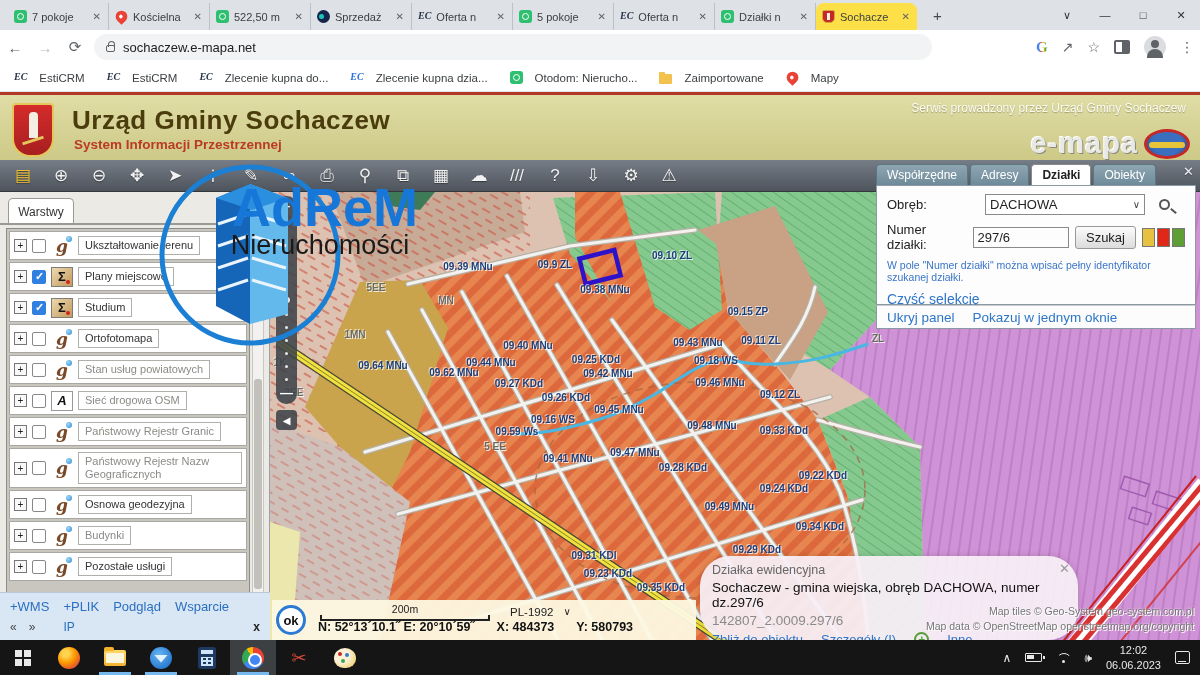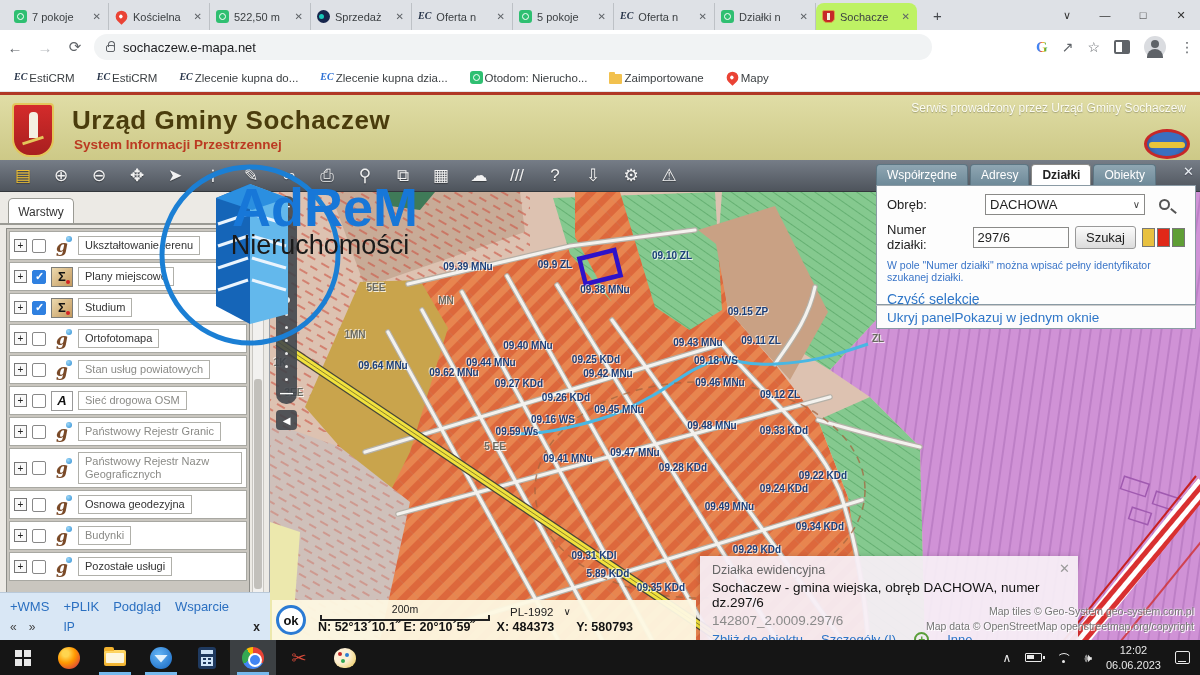--- a/index.html
+++ b/index.html
@@ -2,21 +2,21 @@
 <html><head>
 <meta charset="utf-8">
 <style>
   * { margin:0; padding:0; box-sizing:border-box; }
   html,body { width:1200px; height:675px; overflow:hidden; font-family:"Liberation Sans",sans-serif; }
   #stage { position:relative; width:1200px; height:675px; background:#fff; overflow:hidden; }
 
   
   #tabstrip { position:absolute; left:0; top:0; width:1200px; height:30px; background:#dee1e6; display:flex; align-items:flex-end; padding-left:8px; }
   .tab { position:relative; width:101px; height:27px; display:flex; align-items:center; gap:5px; padding:0 6px; font-size:11px; color:#3c4043; border-right:1px solid #bdc1c6; cursor:default; }
-  .tab.active { background:#bef264; border-radius:8px 8px 0 0; border-right:none; }
+  .tab.active { background:#fde047; border-radius:8px 8px 0 0; border-right:none; }
   .tab .t-title { flex:1; white-space:nowrap; overflow:hidden; }
   .t-close { font-size:10px; color:#5f6368; padding:0 1px; }
   .fav { width:13px; height:13px; flex:0 0 13px; position:relative; display:inline-block; }
   .fav-green { background:#2fbf71; border-radius:3px; }
   .fav-green::after { content:""; position:absolute; left:3px; top:3px; width:5px; height:5px; border:1.5px solid #fff; border-radius:50%; }
   .fav-pin { background:#ea4335; border-radius:50% 50% 50% 0; transform:rotate(-45deg) scale(.9); }
   .fav-pin::after { content:""; position:absolute; left:4px; top:4px; width:4px; height:4px; background:#fff; border-radius:50%; }
   .fav-ec, .fav-ec-blue { font:italic bold 10px "Liberation Serif",serif; color:#273449; white-space:nowrap; width:16px; }
   .fav-ec::before { content:"EC"; } .fav-ec-blue::before { content:"EC"; color:#2b6fd4; }
   .fav-dark { background:#16254c; border-radius:50%; }
@@ -40,21 +40,21 @@
   #addr-right { position:absolute; right:6px; top:0; height:34px; display:flex; align-items:center; gap:14px; }
   .addr-ic { font-size:14px; color:#5f6368; }
   .g-logo { font:bold 15px "Liberation Serif",serif; background:linear-gradient(90deg,#4285f4 25%,#ea4335 45%,#fbbc05 60%,#34a853 85%); -webkit-background-clip:text; background-clip:text; color:transparent; }
   .avatar { width:22px; height:22px; border-radius:50%; background:#dadce0; position:relative; }
   .avatar::before { content:""; position:absolute; left:7px; top:4px; width:8px; height:8px; border-radius:50%; background:#5f6368; }
   .avatar::after { content:""; position:absolute; left:3px; top:13px; width:16px; height:9px; border-radius:8px 8px 0 0; background:#5f6368; }
   .sidebar-ic { width:16px; height:14px; border:2px solid #5f6368; border-radius:2px; position:relative; }
   .sidebar-ic::before { content:""; position:absolute; right:0; top:0; width:6px; height:100%; background:#5f6368; }
 
   #bookmarksbar { position:absolute; left:0; top:64px; width:1200px; height:28px; background:#fff; border-bottom:1px solid #e4e6e8; display:flex; align-items:center; padding-left:14px; gap:22px; }
-  .bm { display:flex; align-items:center; gap:2px; font-size:11.5px; color:#3c4043; white-space:nowrap; }
+  .bm { display:flex; align-items:center; gap:12px; font-size:11.5px; color:#3c4043; white-space:nowrap; }
 
   
   #site-header { position:absolute; left:0; top:92px; width:1200px; height:68px; background:linear-gradient(#e0dda6,#cdc987); border-top:3px solid #b03826; }
   #crest { position:absolute; left:12px; top:8px; width:42px; height:54px; background:linear-gradient(#d42b2b,#a81f1f); border:2px solid #e4c65a; border-radius:4px 4px 18px 18px; }
   #crest::before { content:""; position:absolute; left:15px; top:7px; width:9px; height:26px; background:#f4efe2; border-radius:4px 4px 0 0; }
   #crest::after { content:""; position:absolute; left:8px; top:34px; width:22px; height:3px; background:#e4c65a; transform:rotate(-18deg); }
   #site-title { position:absolute; left:72px; top:10px; font-size:26px; font-weight:bold; letter-spacing:.5px; color:#4a3c0c; }
   #site-subtitle { position:absolute; left:74px; top:42px; font-size:13.5px; font-weight:bold; color:#bb3a22; }
   #service-note { position:absolute; right:14px; top:6px; font-size:12px; color:#fcfcf2; text-shadow:0 1px 1px rgba(120,120,90,.6); }
   #emapa-logo { position:absolute; right:62px; top:32px; font-size:29px; font-weight:bold; color:#e8e8e4; text-shadow:1px 1px 0 #8a8a80, -1px -1px 0 #fff; letter-spacing:1px; }
@@ -117,33 +117,33 @@
   .sp-row { display:flex; align-items:center; margin-bottom:7px; gap:6px; }
   .sp-label { width:92px; }
   #obreb-select { width:160px; height:21px; border:1px solid #8a8a88; background:#fff; font-size:13px; display:flex; align-items:center; justify-content:space-between; padding:0 4px; }
   .mag { width:11px; height:11px; border:2px solid #555; border-radius:50%; position:relative; margin-left:8px; }
   .mag::after { content:""; position:absolute; left:9px; top:9px; width:7px; height:2px; background:#555; transform:rotate(40deg); }
   #numer-input { width:110px; height:21px; border:1px solid #8a8a88; font-size:13px; padding:0 4px; display:flex; align-items:center; }
   #szukaj-btn { height:23px; padding:0 10px; background:linear-gradient(#fbfbfb,#dcdcdc); border:1px solid #999; border-radius:3px; font-size:13px; color:#222; }
   .chip { width:13px; height:19px; border:1px solid #777; }
   #sp-hint { font-size:10.5px; color:#3a75c8; margin:2px 0 8px; }
   #sp-clear { font-size:14px; color:#2e76c8; margin-bottom:6px; }
-  #sp-foot { position:absolute; left:0; top:143px; width:320px; height:24px; background:#fcfcfc; border:1px solid #8a9aa4; border-top:1px solid #ccc; display:flex; align-items:center; padding-left:10px; font-size:13.5px; color:#2e76c8; }
+  #sp-foot { position:absolute; left:0; top:143px; width:320px; height:24px; background:#fcfcfc; border:1px solid #8a9aa4; border-top:1px solid #ccc; display:flex; align-items:center; gap:18px; padding-left:10px; font-size:13.5px; color:#2e76c8; }
 
   
   #coordbar { position:absolute; left:272px; top:600px; width:424px; height:40px; background:rgba(253,248,225,.95); }
   #ok-btn { position:absolute; left:4px; top:5px; width:30px; height:30px; border-radius:50%; background:#fff; border:3px solid #2b7bd4; font-size:13px; font-weight:bold; color:#111; display:flex; align-items:center; justify-content:center; }
   #scale { position:absolute; left:48px; top:3px; width:170px; }
   #scale .s-text { text-align:center; font-size:10.5px; color:#222; }
   #scale .s-bar { height:6px; border-left:2px solid #222; border-right:2px solid #222; border-bottom:2px solid #222; }
   #crs { position:absolute; left:238px; top:6px; font-size:11.5px; color:#222; display:flex; gap:10px; }
   #coords-row { position:absolute; left:46px; top:20px; font-size:12.5px; font-weight:bold; color:#111; display:flex; gap:22px; white-space:nowrap; }
 
   
-  #info-panel { position:absolute; left:700px; top:556px; width:378px; height:84px; background:rgba(247,238,245,.94); box-shadow:0 0 6px rgba(0,0,0,.15); padding:7px 12px; }
+  #info-panel { position:absolute; left:700px; top:556px; width:378px; height:84px; background:rgba(247,238,245,.94); box-shadow:0 0 6px rgba(0,0,0,.15); padding:7px 12px;border-radius:30px; }
   #info-title { font-size:12.5px; color:#666; }
   #info-close { position:absolute; right:8px; top:5px; font-size:13px; color:#999; }
   #info-main { font-size:13.5px; color:#111; margin-top:3px; }
   #info-main b { font-weight:normal; }
   #info-id { font-size:13.5px; color:#8a8a8a; margin-top:3px; }
   #info-links { display:flex; align-items:center; gap:18px; margin-top:4px; font-size:13px; color:#2e76c8; }
   .plus-circle { width:15px; height:15px; border:2px solid #5a9e3a; border-radius:50%; color:#5a9e3a; font-size:12px; line-height:13px; text-align:center; font-weight:bold; }
 
   #attribution { position:absolute; right:6px; top:604px; text-align:right; font-size:10.5px; color:rgba(110,110,110,.95); text-shadow:0 0 2px #fff, 1px 1px 0 #fff; line-height:1.4; }
 
@@ -294,20 +294,21 @@
         <span class="fav fav-pin"></span>
         <span>Mapy</span>
       </div>
     </div>
 
   <div id="site-header">
     <div id="crest"></div>
     <div id="site-title">Urząd Gminy Sochaczew</div>
     <div id="site-subtitle">System Informacji Przestrzennej</div>
     <div id="service-note">Serwis prowadzony przez Urząd Gminy Sochaczew</div>
+    <div id="emapa-logo">e-mapa</div>
     <div id="emapa-oval"></div>
   </div>
 
   <div id="map-toolbar">
       <span class="tb-icon gold">▤</span>
       <span class="tb-icon">⊕</span>
       <span class="tb-icon">⊖</span>
       <span class="tb-icon">✥</span>
       <span class="tb-icon">➤</span>
       <span class="tb-icon">ℹ</span>
@@ -547,21 +548,21 @@
         <span class="mlabel" style="left: 442px; top: 233px;">09.48 MNu</span>
         <span class="mlabel" style="left: 514px; top: 238px;">09.33 KDd</span>
         <span class="mlabel" style="left: 510px; top: 202px;">09.12 ZL</span>
         <span class="mlabel" style="left: 413px; top: 275px;">09.28 KDd</span>
         <span class="mlabel" style="left: 553px; top: 283px;">09.22 KDd</span>
         <span class="mlabel" style="left: 514px; top: 296px;">09.24 KDd</span>
         <span class="mlabel" style="left: 324px; top: 315px; margin-top: 48px;">09.31 KDl</span>
         <span class="mlabel" style="left: 442px; top: 314px; padding-left: 35px;">09.49 MNu</span>
         <span class="mlabel" style="left: 550px; top: 334px;">09.34 KDd</span>
         <span class="mlabel" style="left: 487px; top: 357px;">09.29 KDd</span>
-        <span class="mlabel" style="left: 338px; top: 381px;">5.89 KDd</span>
+        <span class="mlabel" style="left: 338px; top: 381px;">09.23 KDd</span>
         <span class="mlabel" style="left: 391px; top: 395px;">09.35 KDd</span>
       </div>
   </div>
 
   <div id="zoom-slider">
     <span class="zplus">+</span>
     <div id="zoom-dots">
         <span class="zdot"></span>
         <span class="zdot"></span>
         <span class="zdot"></span>

